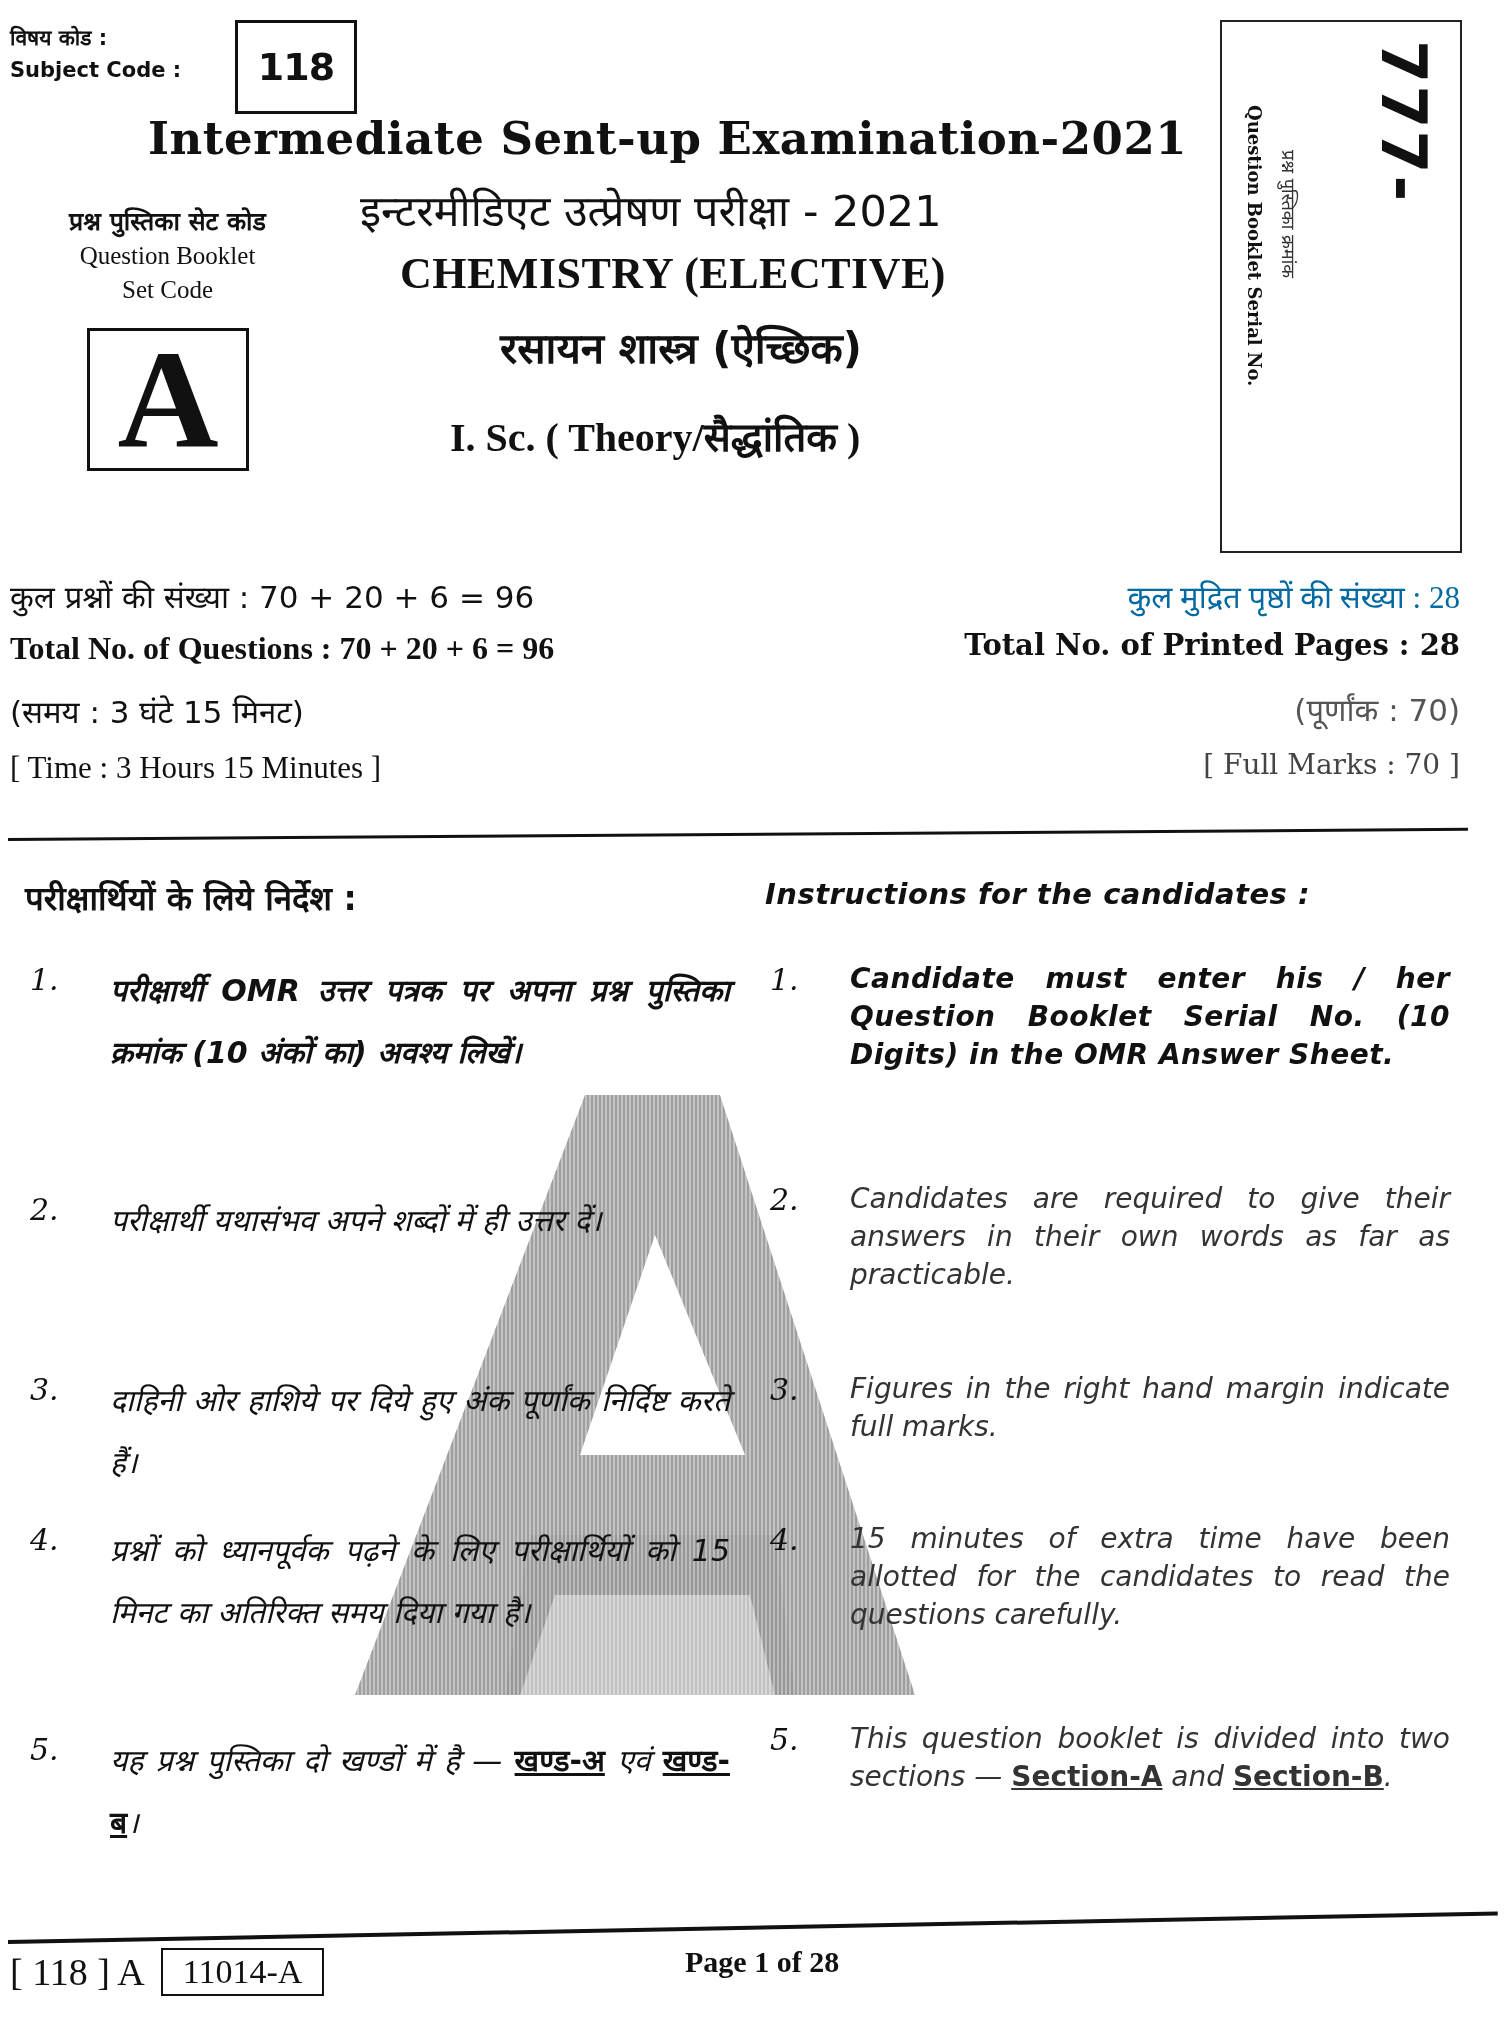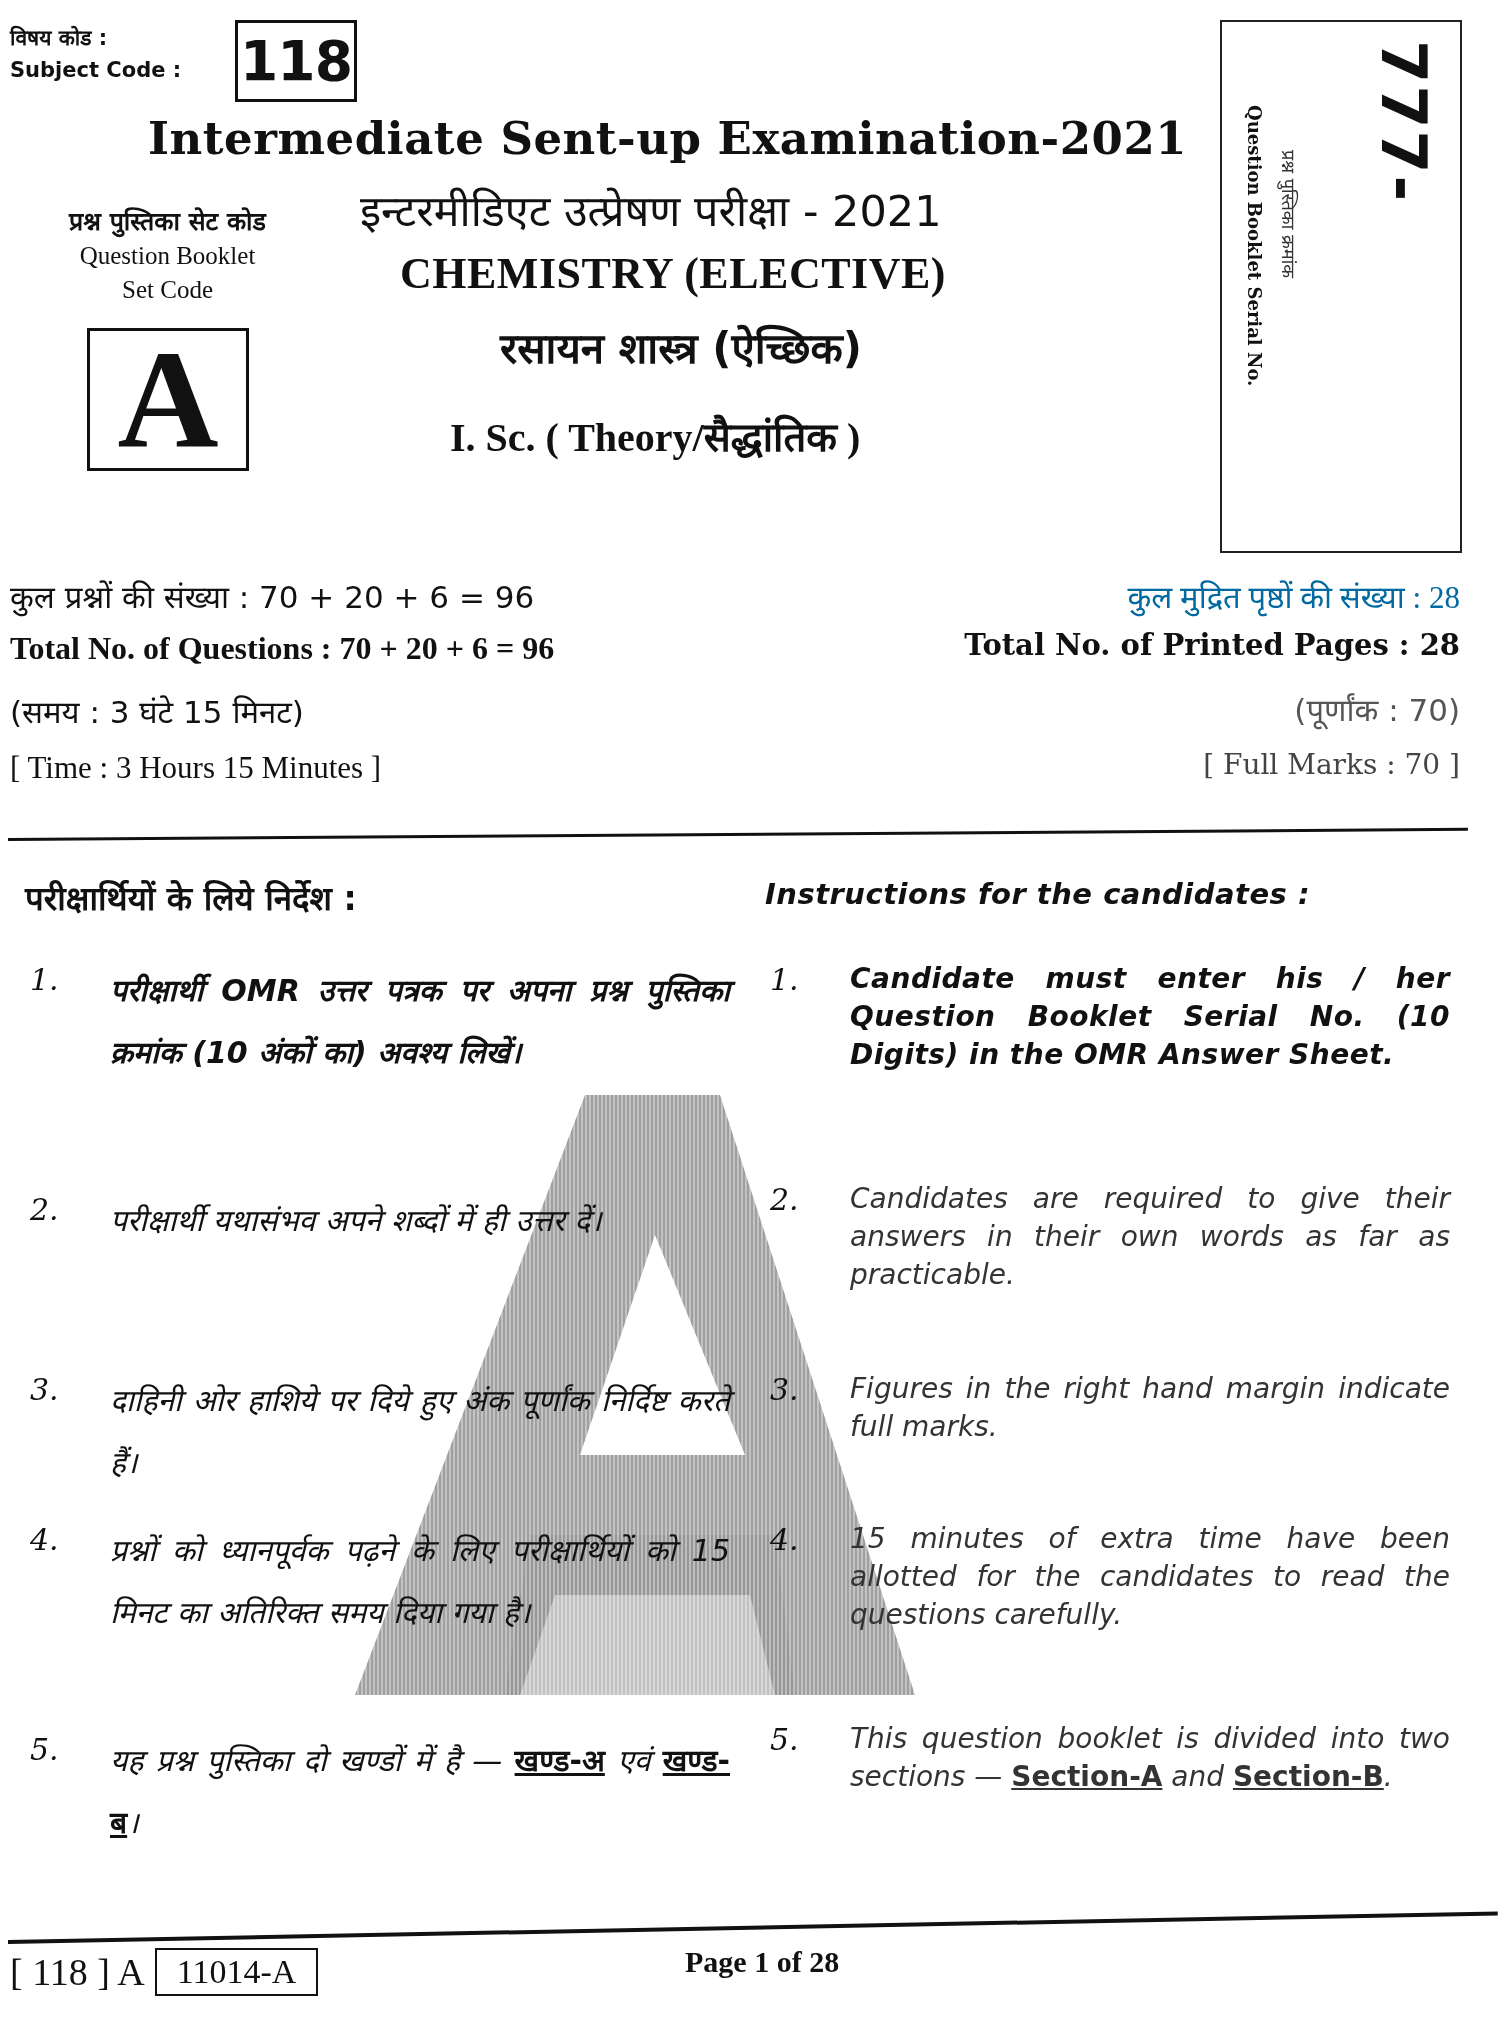--- a/index.html
+++ b/index.html
@@ -4,23 +4,23 @@
 <style>
   html, body { margin: 0; padding: 0; background: #ffffff; }
   body {
     width: 1505px; height: 2034px; position: relative; overflow: hidden;
     color: #111; font-family: "DejaVu Serif", serif;
   }
   .abs { position: absolute; }
 
   
   #subject-label { left: 10px; top: 22px; font-family: "DejaVu Sans", sans-serif; font-weight: bold; font-size: 21px; line-height: 32px; }
-  #subject-code-box { left: 235px; top: 20px; width: 122px; height: 82px; border: 3px solid #111; box-sizing: border-box;
+  #subject-code-box { left: 235px; top: 20px; width: 122px; height: 94px; border: 3px solid #111; box-sizing: border-box;
     display: flex; align-items: center; justify-content: center;
-    font-family: "DejaVu Sans", sans-serif; font-weight: bold; font-size: 55px; letter-spacing: -1px; }
+    font-family: "DejaVu Sans", sans-serif; font-weight: bold; font-size: 38px; letter-spacing: -1px; }
   #exam-title { left: 145px; top: 112px; width: 1045px; text-align: center; font-weight: bold; font-size: 45px; letter-spacing: 0.5px; }
   #exam-title-hi { left: 360px; top: 180px; width: 730px; text-align: left; font-weight: normal; font-size: 43px; font-family: "DejaVu Sans", sans-serif; }
   #subject-title { left: 400px; top: 248px; width: 660px; text-align: left; font-weight: bold; font-size: 44px; font-family: "Liberation Serif", serif; letter-spacing: 0.5px; }
   #subject-title-hi { left: 500px; top: 318px; width: 500px; font-weight: bold; font-size: 42px; font-family: "DejaVu Sans", sans-serif; }
   #course-line { left: 450px; top: 408px; width: 600px; font-weight: bold; font-size: 40px; font-family: "Liberation Serif", serif; }
 
   #set-code-label { left: 25px; top: 205px; width: 285px; text-align: center; line-height: 34px; }
   #set-code-label .hi { font-size: 25px; font-family: "DejaVu Sans", sans-serif; font-weight: bold; }
   #set-code-label .en { font-size: 25px; font-family: "Liberation Serif", serif; }
   #set-code-box { left: 87px; top: 328px; width: 162px; height: 143px; border: 3px solid #111; box-sizing: border-box;
@@ -62,21 +62,21 @@
   .item .txt { position: absolute; left: 80px; text-align: justify; text-align-last: left; font-style: italic; }
   .hi-col .txt { width: 620px; font-family: "DejaVu Sans", sans-serif; font-size: 30px; line-height: 62px; }
   .en-col .txt { width: 600px; font-family: "DejaVu Sans", sans-serif; font-size: 28px; line-height: 38px; color: #333; }
   .en-col.strong .txt { font-weight: bold; color: #111; letter-spacing: 0.5px; }
   .u { text-decoration: underline; font-weight: bold; font-style: normal; }
 
   
   #watermark { left: 355px; top: 1095px; width: 560px; height: 600px; pointer-events: none; }
 
   
-  #footer-code { left: 10px; top: 1948px; font-family: "Liberation Serif", serif; font-size: 38px; display: flex; align-items: center; gap: 10px; }
+  #footer-code { left: 10px; top: 1948px; font-family: "Liberation Serif", serif; font-size: 38px; display: flex; align-items: center; gap: 16px; }
   #footer-code .boxed { border: 2px solid #111; padding: 0 20px; font-size: 34px; line-height: 44px; }
   #footer-page { left: 685px; top: 1945px; font-family: "Liberation Serif", serif; font-weight: bold; font-size: 30px; }
 </style>
 </head>
 <body>
 
 <div id="subject-label" class="abs">
   <div>विषय कोड :</div>
   <div>Subject Code :</div>
 </div>

